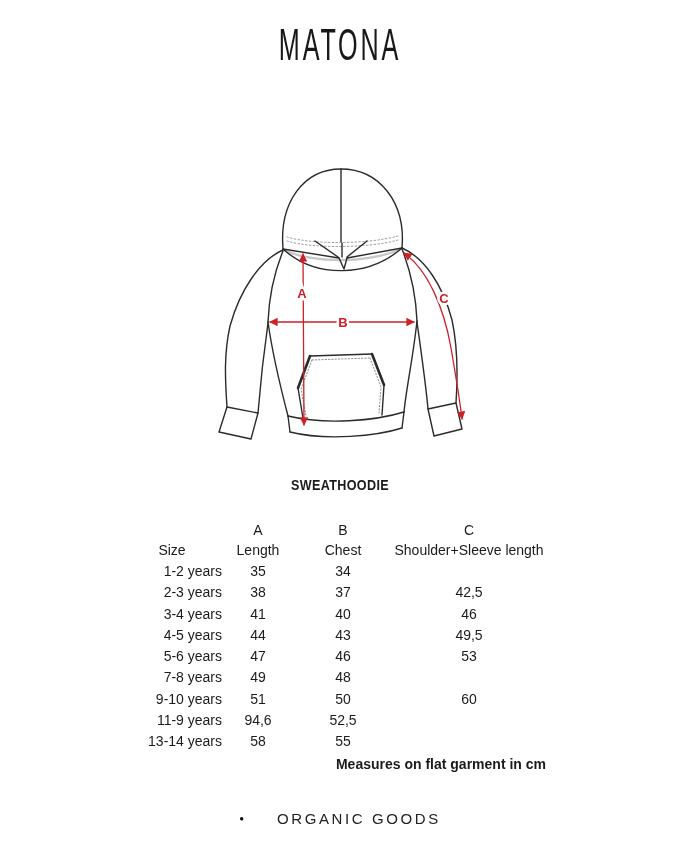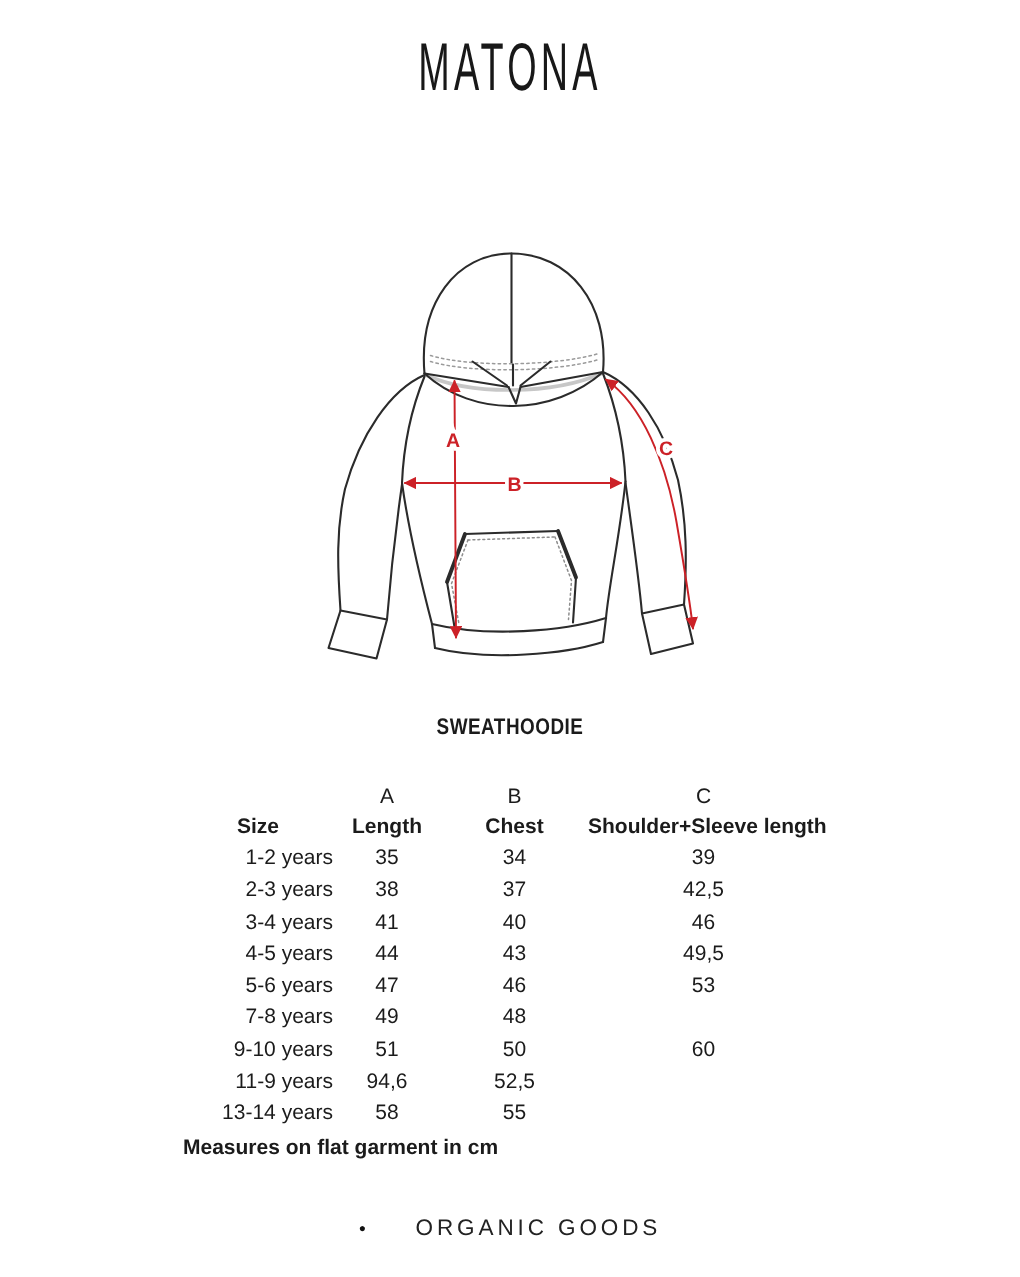--- a/index.html
+++ b/index.html
@@ -30,24 +30,24 @@
   
   .title{
     position:absolute;top:476px;left:0;width:680px;text-align:center;
     font-size:15px;font-weight:bold;letter-spacing:0.4px;transform:scaleX(0.84);
   }
   
   .size-table{position:absolute;left:122px;top:520px;width:424px;}
   .trow{display:grid;grid-template-columns:100px 72px 98px 154px;height:21.3px;align-items:center;}
   .trow.letters{height:19px;}
   .tcell{text-align:center;font-size:14px;white-space:nowrap;}
-  .header .tcell{font-weight:bold;}
+  .header .tcell{font-weight:normal;}
   .size-label{font-weight:normal;text-align:right;}
   .note{
-    text-align:left;font-weight:bold;font-size:14px;height:21px;line-height:21px;margin-top:2px;
+    text-align:right;font-weight:bold;font-size:14px;height:21px;line-height:21px;margin-top:2px;
   }
   
   .footer{
     position:absolute;top:810px;left:0;width:680px;
     display:flex;justify-content:center;align-items:center;gap:9px;
   }
   .footer .dot{font-size:8px;line-height:1;color:#111;}
   .footer .flabel{font-size:15px;letter-spacing:2.6px;font-weight:400;color:#222;white-space:nowrap;margin-left:24px;}
 </style>
 </head>
@@ -136,21 +136,20 @@
     <div class="tcell">Size</div>
     <div class="tcell">Length</div>
     <div class="tcell">Chest</div>
     <div class="tcell">Shoulder+Sleeve length</div>
   </div>
   <div>
       <div class="trow data">
         <div class="tcell size-label">1-2 years</div>
         <div class="tcell">35</div>
         <div class="tcell">34</div>
-        <div class="tcell">39</div>
       </div>
       <div class="trow data">
         <div class="tcell size-label">2-3 years</div>
         <div class="tcell">38</div>
         <div class="tcell">37</div>
         <div class="tcell">42,5</div>
       </div>
       <div class="trow data">
         <div class="tcell size-label">3-4 years</div>
         <div class="tcell">41</div>

